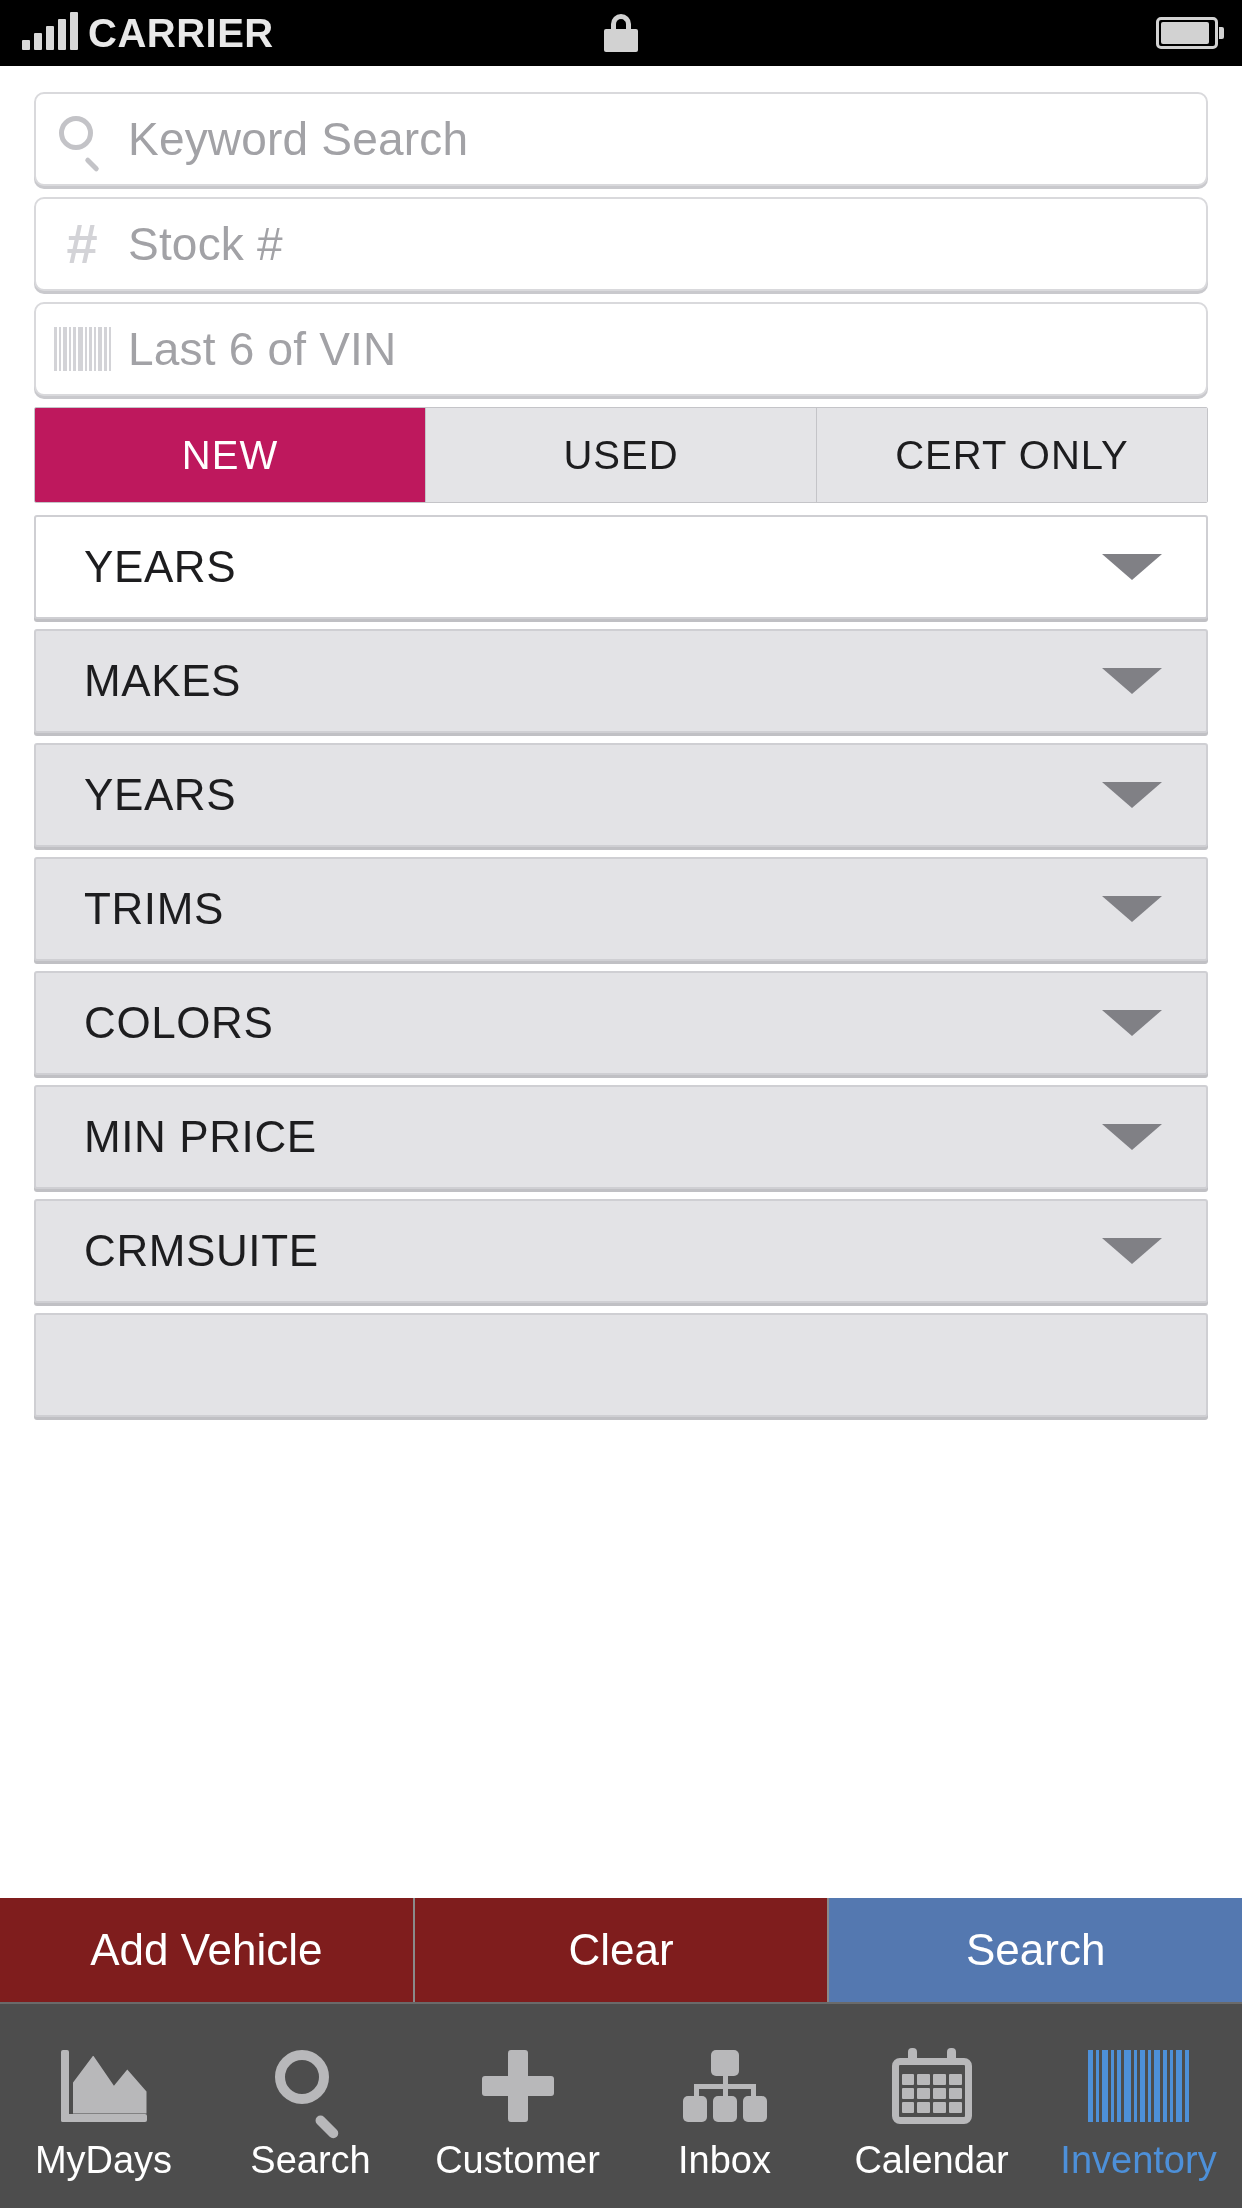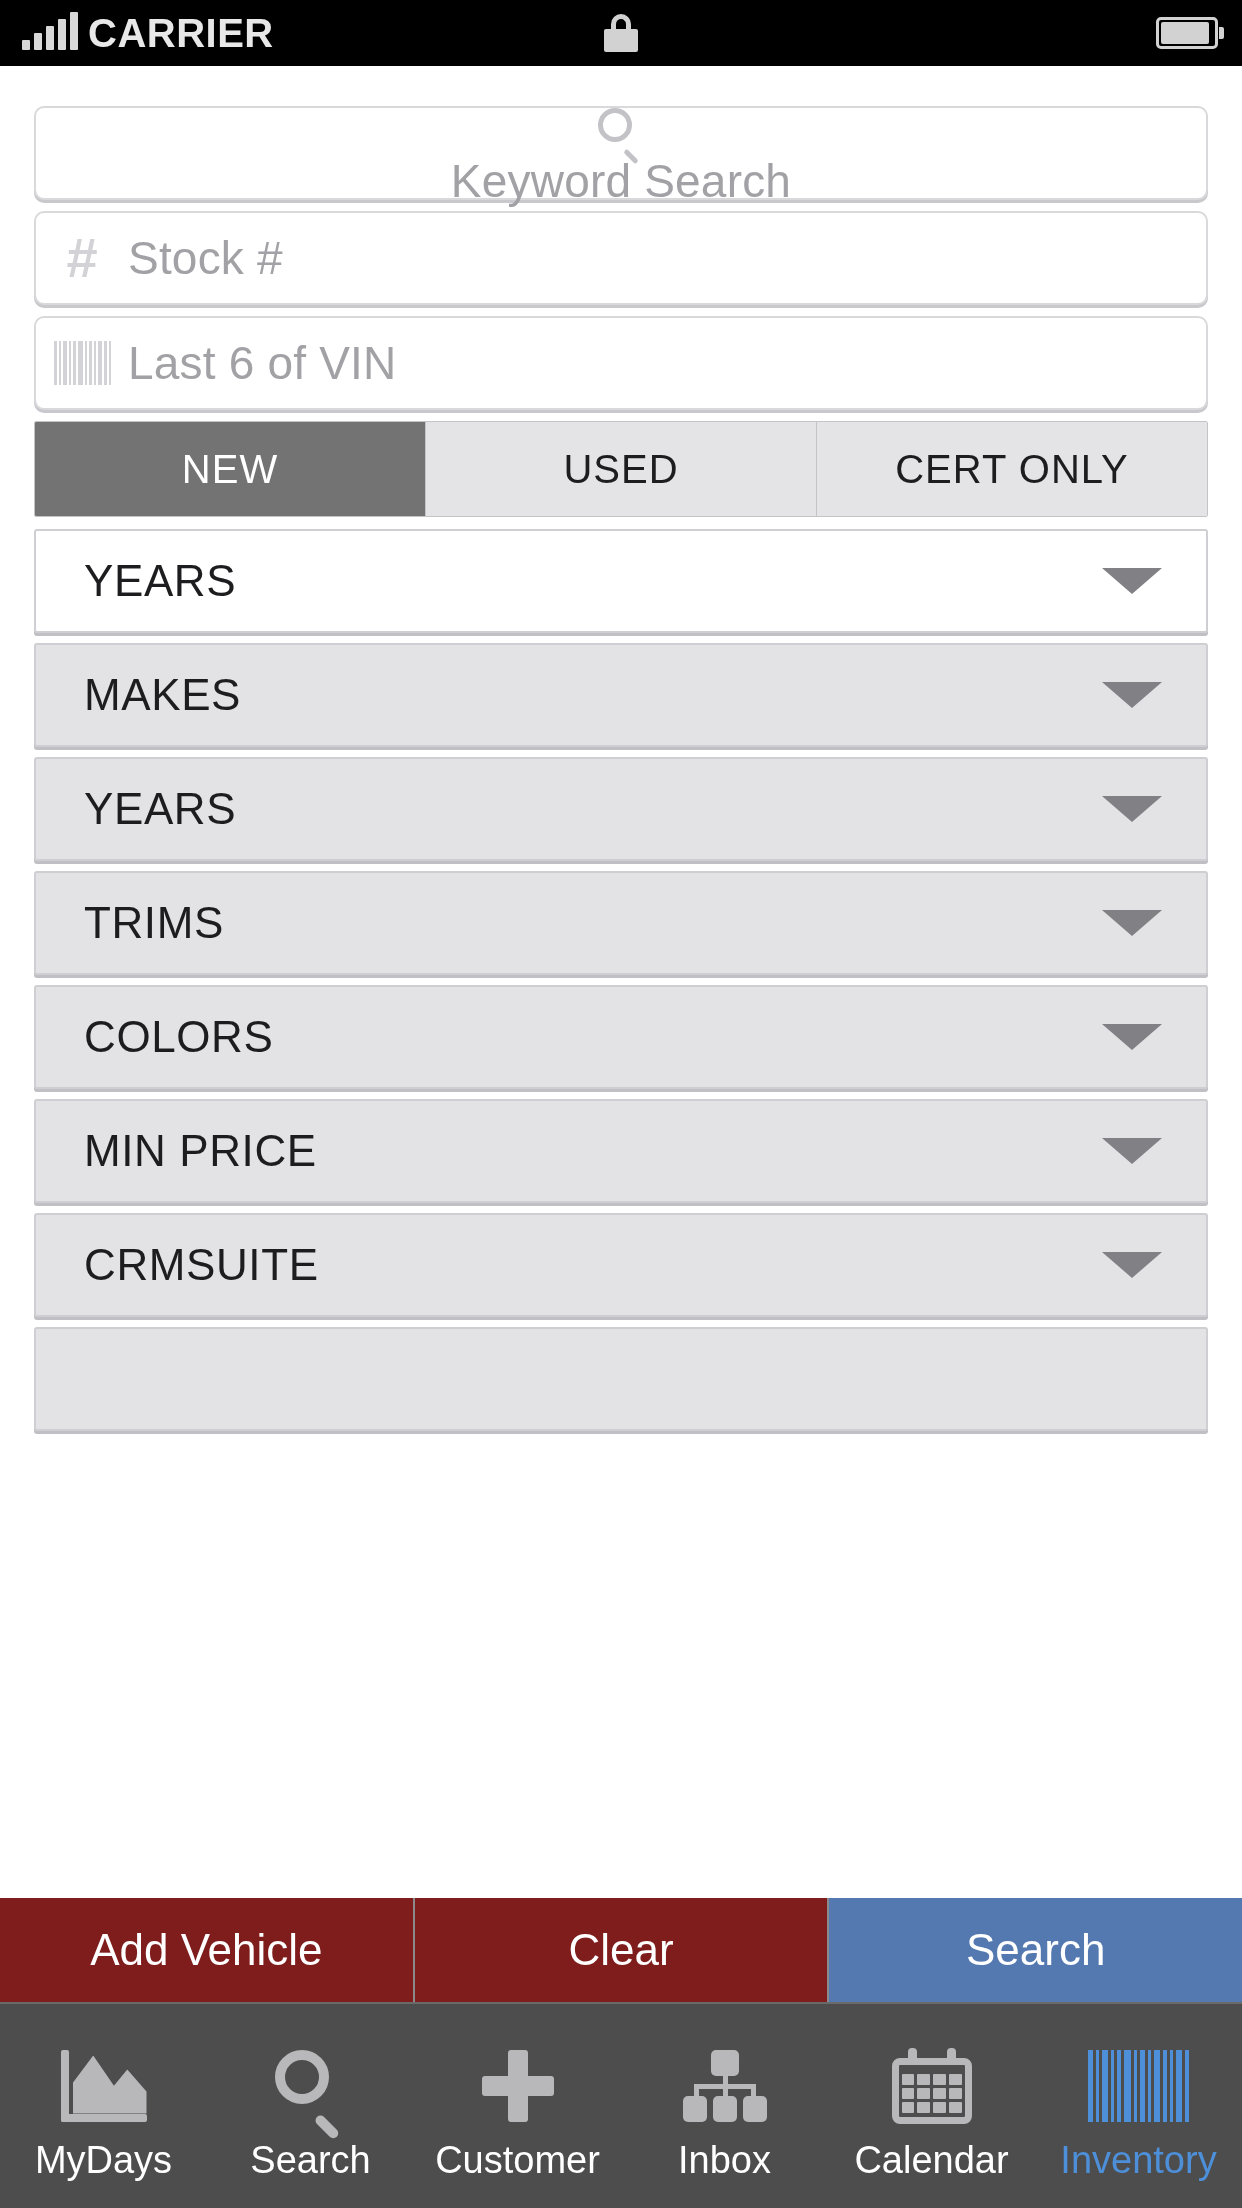--- a/index.html
+++ b/index.html
@@ -57,21 +57,21 @@
   
   .content { position:absolute; top:66px; left:0; width:1242px; height:1832px; background:#fff; overflow:hidden; }
 
   
   .field {
     position:relative; margin:0 34px 11px 34px; height:94px;
     background:#fff; border:2px solid #d9d9dc; border-radius:10px;
     box-shadow:0 3px 0 #c9c9cd;
     display:flex; align-items:center;
   }
-  .field:first-child { margin-top:40px;flex-direction:column; }
+  .field:first-child { margin-top:26px; }
   .field .fi-icon {
     width:92px; min-width:92px; display:flex; align-items:center; justify-content:center;
   }
   .field .fi-text {
     font-size:46px; color:#a2a2a6; letter-spacing:0.2px;
   }
   .mag { position:relative; width:46px; height:46px; }
   .mag .ring {
     position:absolute; top:0; left:0; width:34px; height:34px;
     border:5px solid #c3c3c7; border-radius:50%;
@@ -89,21 +89,21 @@
   .segmented {
     margin:6px 34px 12px 34px; height:96px;
     display:flex; border:1px solid #c4c4c8; border-radius:2px; overflow:hidden;
   }
   .seg {
     flex:1; display:flex; align-items:center; justify-content:center;
     background:#e4e4e7; color:#1d1d1f; font-size:40px; letter-spacing:1px;
     border-right:1px solid #c4c4c8;
   }
   .seg:last-child { border-right:none; }
-  .seg.active { background:#737373; color:#fff; }
+  .seg.active { background:#be185d; color:#fff; }
 
   
   .drop {
     position:relative; margin:0 34px 10px 34px; height:104px;
     background:#e3e3e6; border:2px solid #cfcfd3; border-radius:3px;
     box-shadow:0 3px 0 #c0c0c4;
     display:flex; align-items:center; justify-content:space-between;
     padding:0 44px 0 48px;
   }
   .drop.white { background:#ffffff; }

